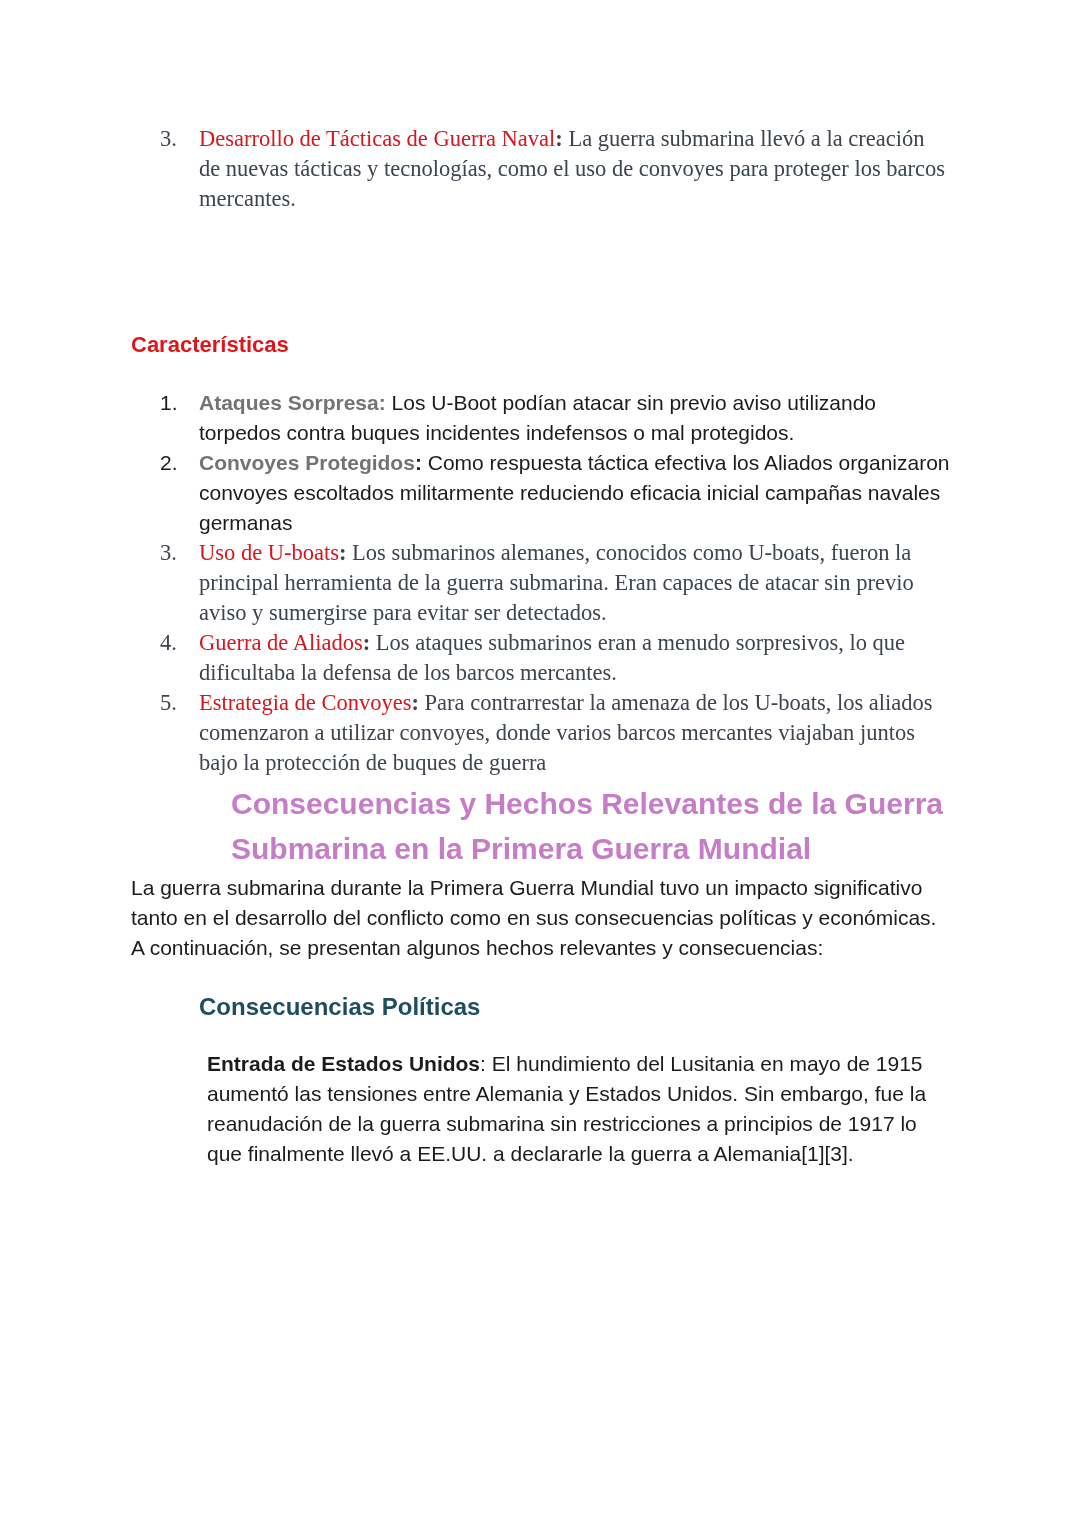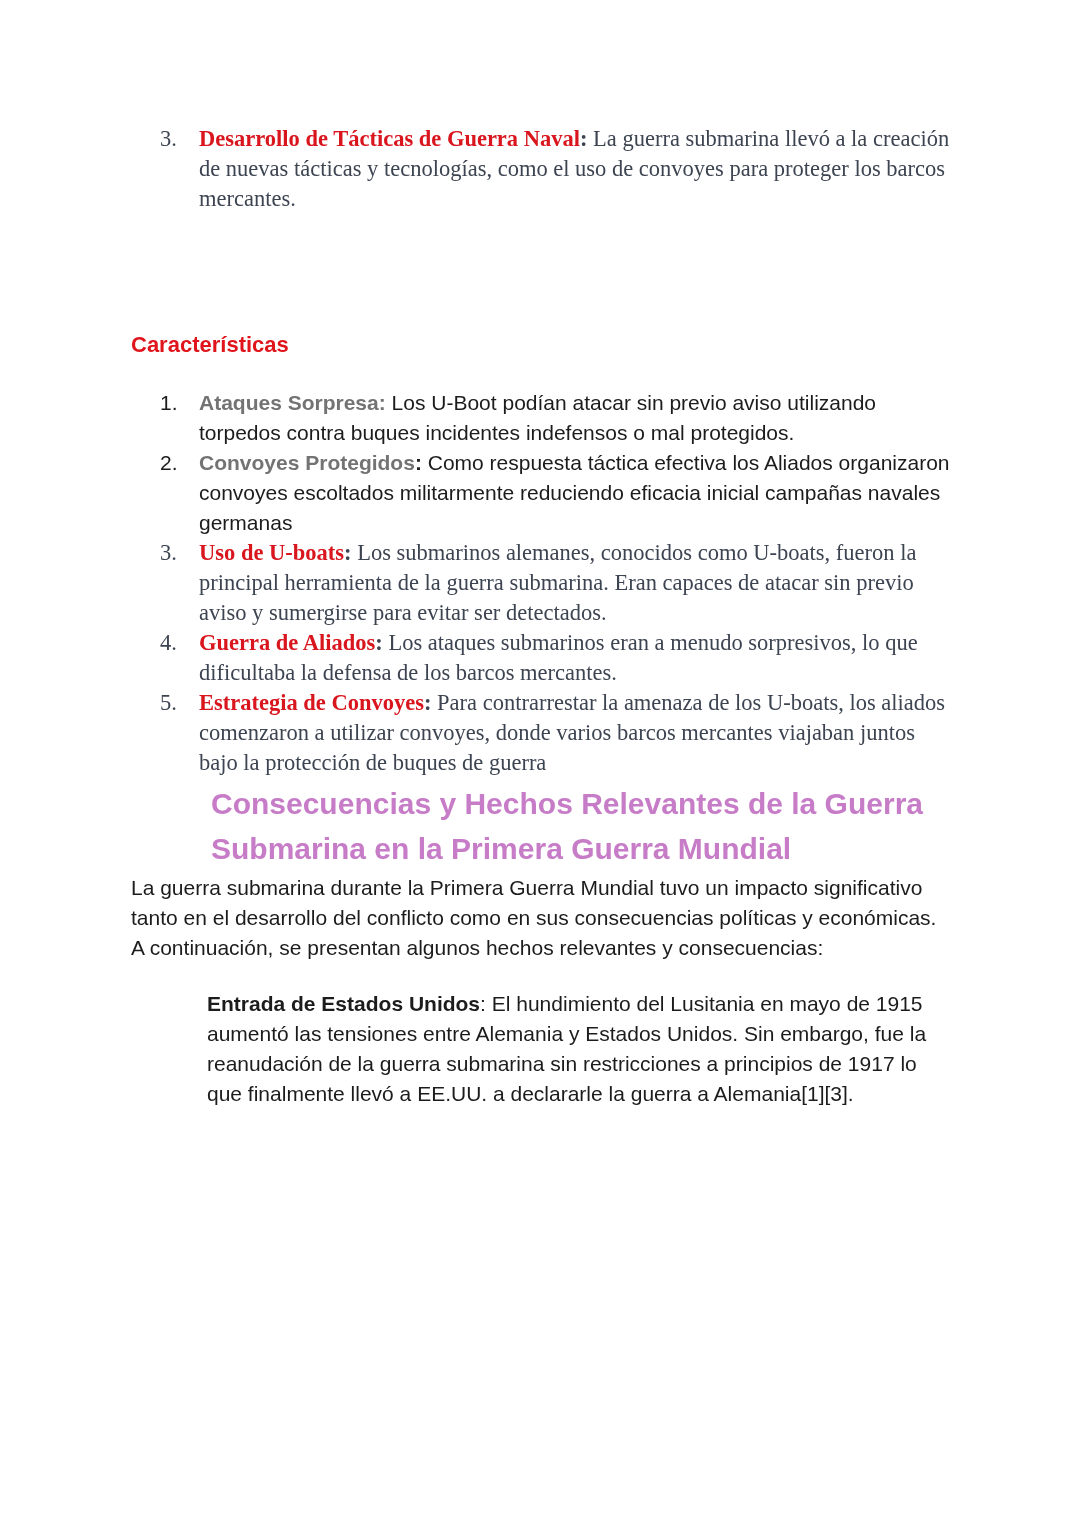--- a/index.html
+++ b/index.html
@@ -33,21 +33,21 @@
     margin-left: 68px;
   }
   
   .serif {
     font-family: "Liberation Serif", "DejaVu Serif", serif;
     font-size: 22.5px;
     line-height: 30px;
     color: #3d4451;
   }
   .serif .lead {
-    font-weight: bold;
+    font-weight: normal;
     color: #d9151d;
     margin-top: 16px;
   }
   .serif .colon {
     color: #3d4451;
     font-weight: bold;
   }
   
   .sans {
     font-family: "Liberation Sans", sans-serif;
@@ -77,21 +77,21 @@
   p.caract-intro {
     margin: 25px 0 0 0;
   }
   .list {
     margin-top: 28px;
   }
   .list .hang {
     margin: 0;
   }
   h1.pink-heading {
-    margin: 3px 0 0 80px;
+    margin: 3px 0 0 100px;
     font-size: 30px;
     line-height: 45px;
     font-weight: bold;
     color: #c77cc7;
     font-family: "Liberation Sans", sans-serif;
     max-width: 755px;
   }
   p.consec-intro {
     margin: 2px 0 0 0;
   }
@@ -159,20 +159,21 @@
       <span class="lead">Estrategia de Convoyes</span><span class="colon">:</span>
       <span>Para contrarrestar la amenaza de los U-boats, los aliados comenzaron a utilizar convoyes, donde varios barcos mercantes viajaban juntos bajo la protección de buques de guerra</span>
     </div>
 
   </div>
 
   <h1 class="pink-heading">Consecuencias y Hechos Relevantes de la Guerra Submarina en la Primera Guerra Mundial</h1>
 
   <p class="sans indent consec-intro">La guerra submarina durante la Primera Guerra Mundial tuvo un impacto significativo tanto en el desarrollo del conflicto como en sus consecuencias políticas y económicas. A continuación, se presentan algunos hechos relevantes y consecuencias:</p>
 
+  <h2 class="teal-heading">Consecuencias Políticas</h2>
 
   <div class="sans indent politicas-block">
     <p>
       <span class="lead">Entrada de Estados Unidos</span><span class="colon" style="font-weight:normal">:</span>
       <span>El hundimiento del Lusitania en mayo de 1915 aumentó las tensiones entre Alemania y Estados Unidos. Sin embargo, fue la reanudación de la guerra submarina sin restricciones a principios de 1917 lo que finalmente llevó a EE.UU. a declararle la guerra a Alemania[1][3].</span>
     </p>
   </div>
 
 </div>
 

